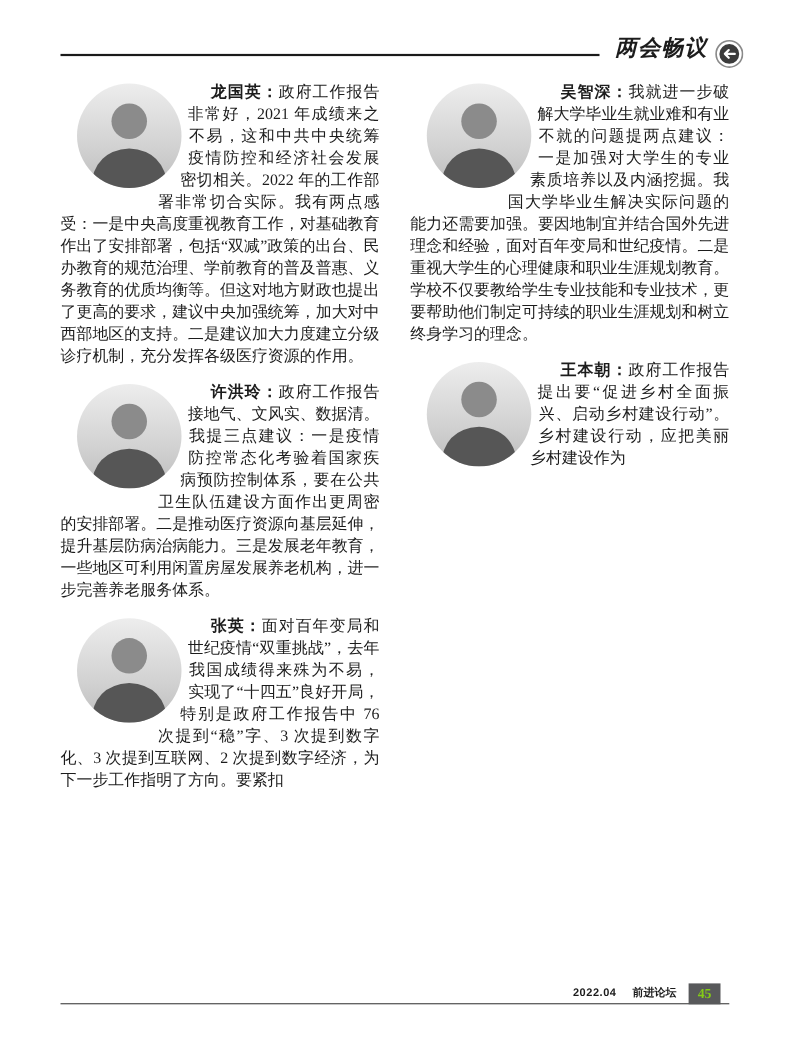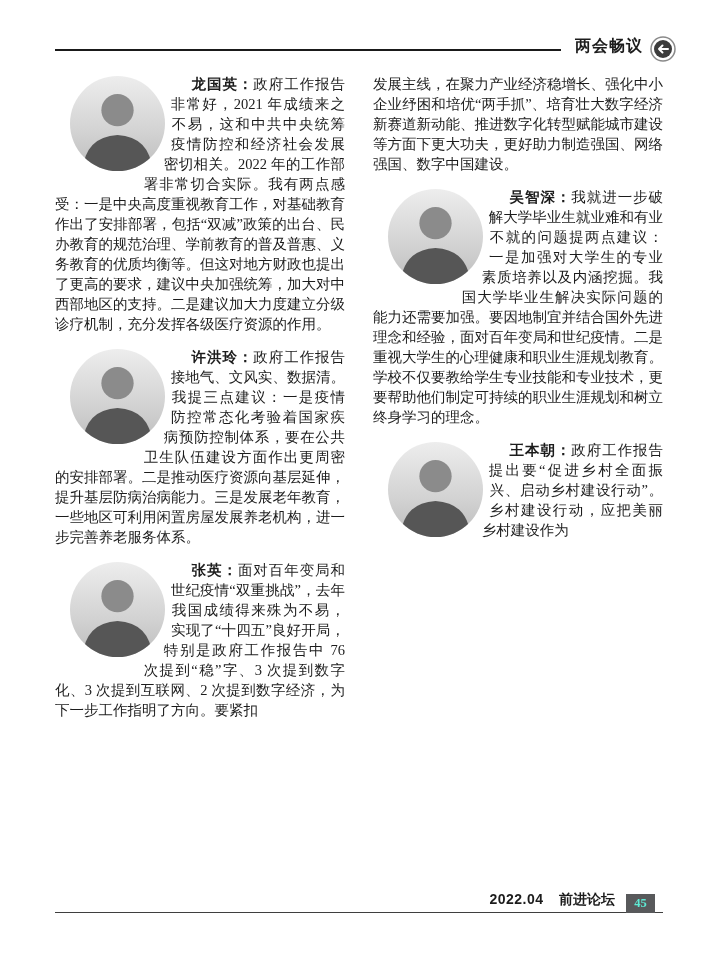--- a/index.html
+++ b/index.html
@@ -21,25 +21,26 @@
     height: 28px;
   }
   .header-rule {
     flex: 1;
     border-bottom: 2px solid #1a1a1a;
     margin-bottom: 3px;
   }
   .section-label {
     font-family: "Liberation Sans", "DejaVu Sans", sans-serif;
     font-weight: 600;
-    font-size: 16px;
+    font-size: 20px;
     letter-spacing: 1px;
     margin-left: 14px;
     line-height: 1;
     padding-bottom: 0px;
+    font-style: italic;
   }
   .header-icon {
     width: 26px; height: 26px;
     margin-left: 7px;
     margin-bottom: -8px;
   }
 
   
   .columns {
     display: flex;
@@ -80,39 +81,39 @@
     height: 72px;
   }
   .footer-rule {
     position: absolute;
     left: 0; right: 0; bottom: 52px;
     border-bottom: 1.5px solid #3f3f3f;
   }
   .footer-meta {
     position: absolute;
     right: 48px; bottom: 56px;
-    font-size: 14px;
+    font-size: 10px;
     white-space: nowrap;
   }
   .issue-date {
     font-family: "Liberation Sans", "DejaVu Sans", sans-serif;
     font-weight: 600;
     letter-spacing: 0.5px;
   }
   .journal-name {
     font-family: "Liberation Sans", "DejaVu Sans", sans-serif;
     font-weight: 700;
     margin-left: 12px;
   }
   .page-badge {
     position: absolute;
     right: 8px; bottom: 52px;
     width: 29px; height: 19px;
     background: #58595b;
-    color: #5eead4;
+    color: #84cc16;
     font-family: "Liberation Serif", "DejaVu Serif", serif;
     font-weight: 700;
     font-size: 12.5px;
     line-height: 19px;
     text-align: center;
   }
 
   .hidden-defs { position: absolute; width: 0; height: 0; overflow: hidden; }
 </style>
 </head>
@@ -164,23 +165,20 @@
             <use href="#person"></use>
           </svg>
         </div>
       <p class="para indent"><b class="name">张英：</b><span>面对百年变局和世纪疫情“双重挑战”，去年我国成绩得来殊为不易，实现了“十四五”良好开局，特别是政府工作报告中 76 次提到“稳”字、3 次提到数字化、3 次提到互联网、2 次提到数字经济，为下一步工作指明了方向。要紧扣</span></p>
     </article>
 
   </div>
 
   <div class="col">
 
-    <article class="block">
-      <p class="para"><span>发展主线，在聚力产业经济稳增长、强化中小企业纾困和培优“两手抓”、培育壮大数字经济新赛道新动能、推进数字化转型赋能城市建设等方面下更大功夫，更好助力制造强国、网络强国、数字中国建设。</span></p>
-    </article>
 
 
 
     <article class="block">
       <div class="avatar">
           <svg viewBox="0 0 100 100">
             <use href="#person"></use>
           </svg>
         </div>
       <p class="para indent"><b class="name">吴智深：</b><span>我就进一步破解大学毕业生就业难和有业不就的问题提两点建议：一是加强对大学生的专业素质培养以及内涵挖掘。我国大学毕业生解决实际问题的能力还需要加强。要因地制宜并结合国外先进理念和经验，面对百年变局和世纪疫情。二是重视大学生的心理健康和职业生涯规划教育。学校不仅要教给学生专业技能和专业技术，更要帮助他们制定可持续的职业生涯规划和树立终身学习的理念。</span></p>

